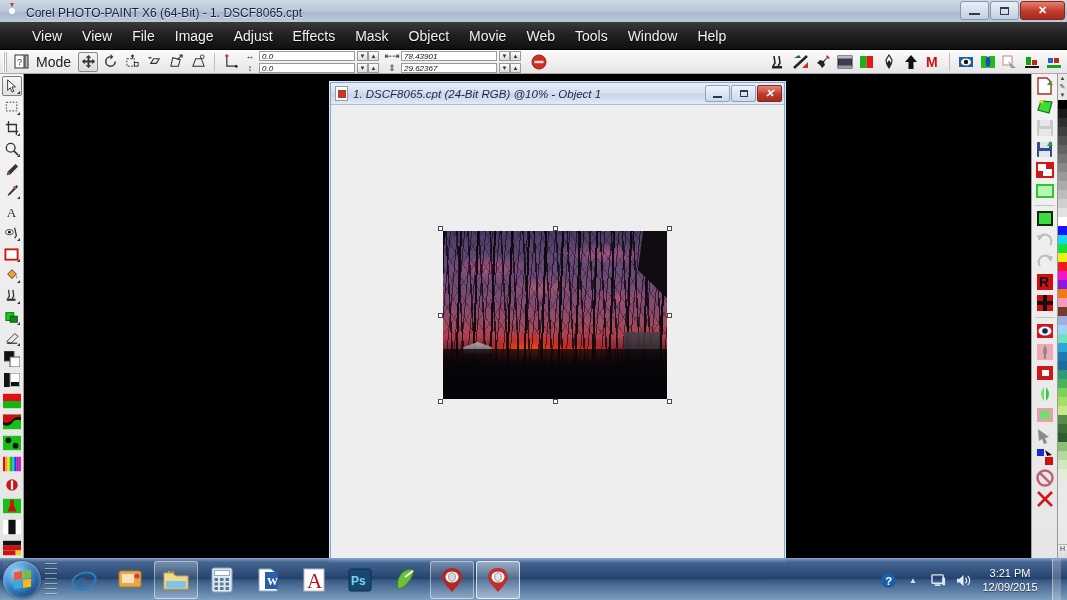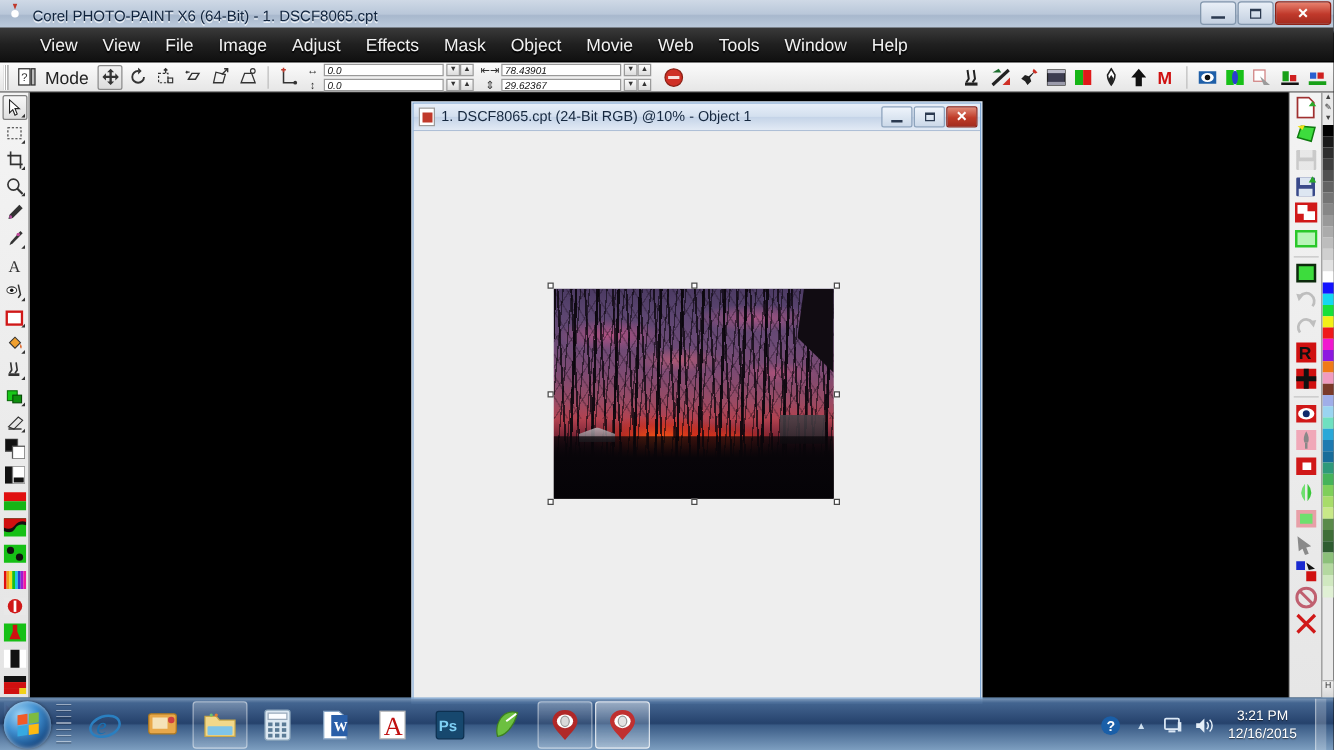--- a/index.html
+++ b/index.html
@@ -109,20 +109,21 @@
   .tool.active{ border-color:#7e7e7e;background:linear-gradient(to bottom,#f7f7f7,#e0e0e0); }
   .tool .flyarrow{
     position:absolute;right:1px;bottom:1px;width:0;height:0;
     border-left:3px solid transparent;border-bottom:3px solid #333;
   }
 
   
   #workspace{
     position:absolute; left:24px; top:74px; width:1007px; height:484px;
     background:#000;
+    font-style:italic;
   }
   #docwin{
     position:absolute; left:306px; top:8px; width:455px; height:480px;
     border:1px solid #7fa7d4;
     background:#f0f0f0;
     box-shadow:0 0 0 1px #dce8f6;
   }
   #doc-title{
     height:22px;
     background:linear-gradient(to bottom,#e7eef8 0%,#d4e0ef 48%,#c5d4e8 52%,#e2eaf5 100%);
@@ -1011,17 +1012,17 @@
         </svg>
     </span>
     <span class="tray-ic">
       <svg width="17" height="15" viewBox="0 0 18 16">
           <path d="M2 6 h3 l4 -4 v12 l-4 -4 h-3 z" fill="#e4eef8"></path>
           <path d="M11 5 a4 4 0 0 1 0 6 M13.5 3 a7 7 0 0 1 0 10" stroke="#e4eef8" stroke-width="1.3" fill="none"></path>
         </svg>
     </span>
     <div id="clock">
       <div>3:21 PM</div>
-      <div>12/16/2015</div>
+      <div>12/09/2015</div>
     </div>
     <div id="showdesk"></div>
   </div>
 </div>
 
 </body></html>

